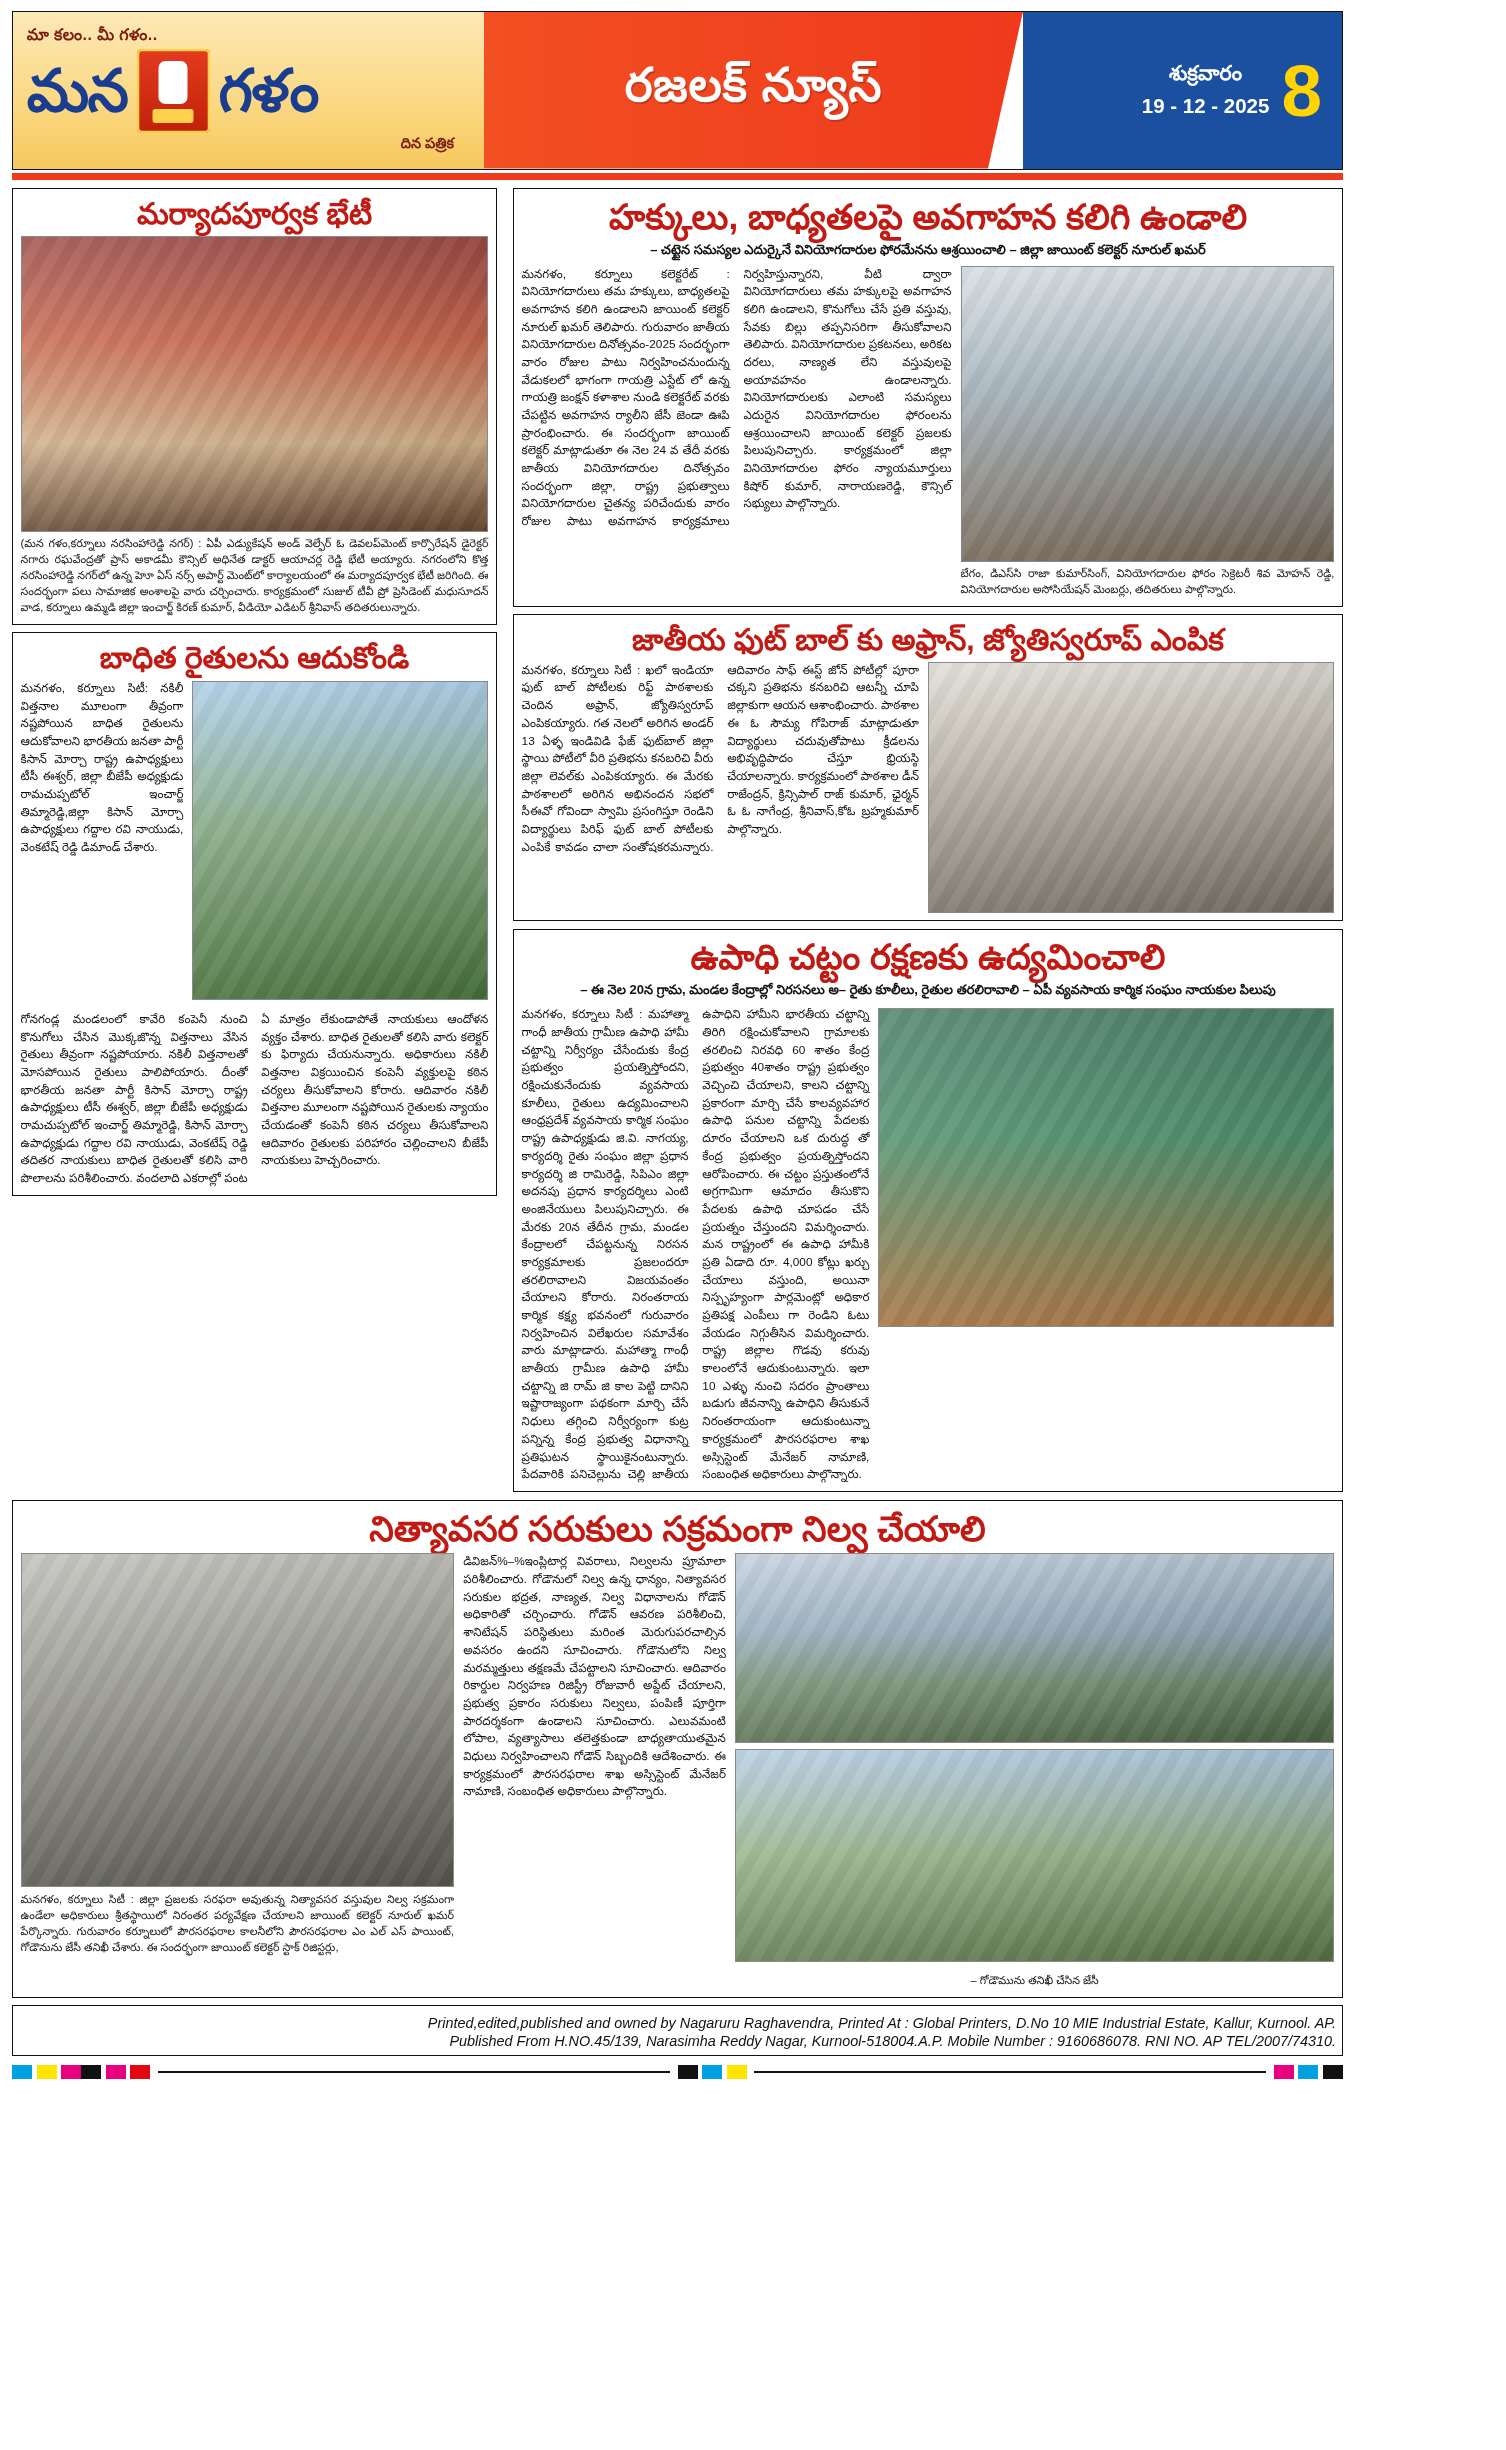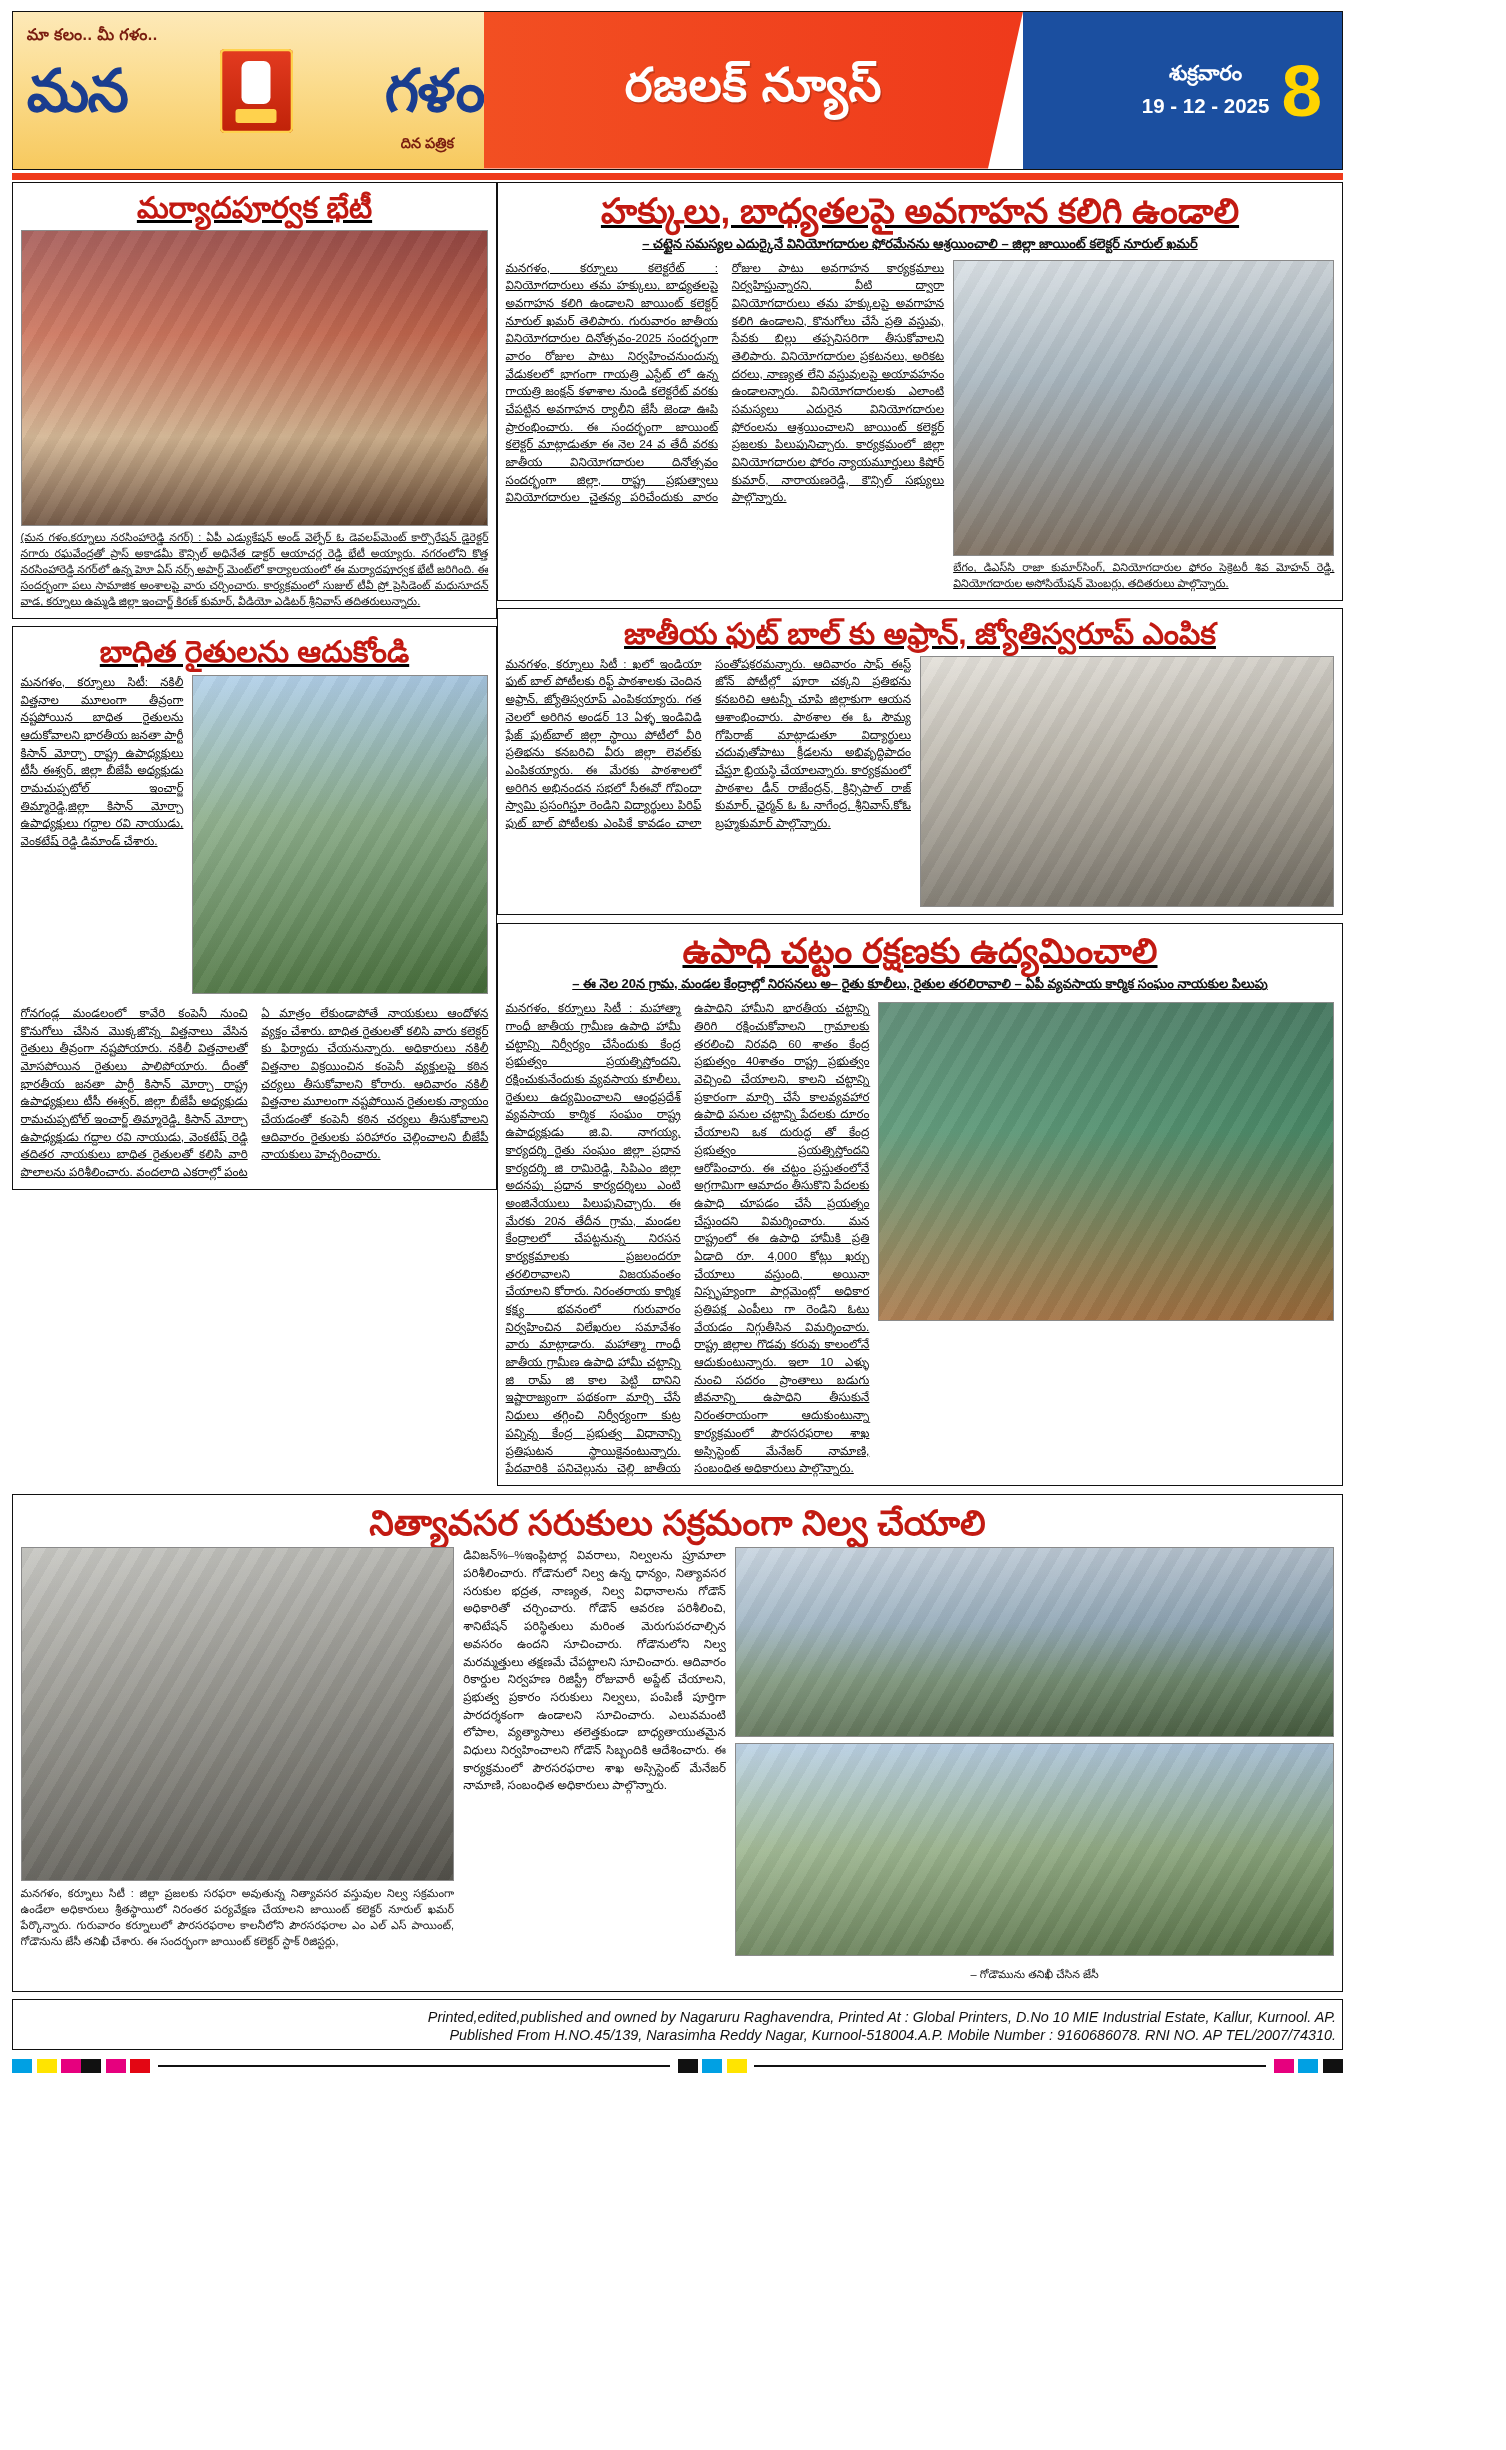--- a/index.html
+++ b/index.html
@@ -38,21 +38,21 @@
     justify-content: center;
     padding-left: 13.7px;
   }
   .mast-tagline {
     font-size: 16px;
     color: #7a1d10;
     font-weight: bold;
     letter-spacing: 0.4px;
     margin-bottom: 1.5px;
   }
-  .mast-title-row { display: flex; align-items: center; justify-content: space-between; }
+  .mast-title-row { display: flex; align-items: center; }
   .mast-word {
     font-size: 59px;
     font-weight: bold;
     color: #1a3d8f;
     line-height: 1;
     letter-spacing: -1.5px;
   }
   .mast-icon {
     width: 73px; height: 84px;
     margin: 0 9px;
@@ -168,23 +168,22 @@
   .ph-e { background: linear-gradient(180deg,#cfd8de 0%,#9fb0bb 40%,#7a6a58 100%); }
   .ph-f { background: linear-gradient(180deg,#2e6b4e 0%,#3f8a62 40%,#b0763f 100%); }
   .ph-g { background: linear-gradient(180deg,#b6b6b0 0%,#8e8d85 45%,#5e5c54 100%); }
   .ph-h { background: linear-gradient(180deg,#dcd8cf 0%,#b3ada0 45%,#7c766a 100%); }
   .ph-i { background: linear-gradient(180deg,#a9c6e0 0%,#8fae7f 50%,#5d7a4a 100%); }
 
   
   .main-grid {
     display: grid;
     grid-template-columns: 485px 1fr;
-    gap: 0;
-    margin-top: 2px;
-    text-decoration: underline;
+    gap: 16px;
+    margin-top: 8px;
   }
   .col-left { display: flex; flex-direction: column; gap: 7.6px; }
   .col-right { display: flex; flex-direction: column; gap: 7.6px; }
 
   .two-col-text {
     column-count: 2;
     column-gap: 13.7px;
   }
 
   .flow { overflow: hidden; }

